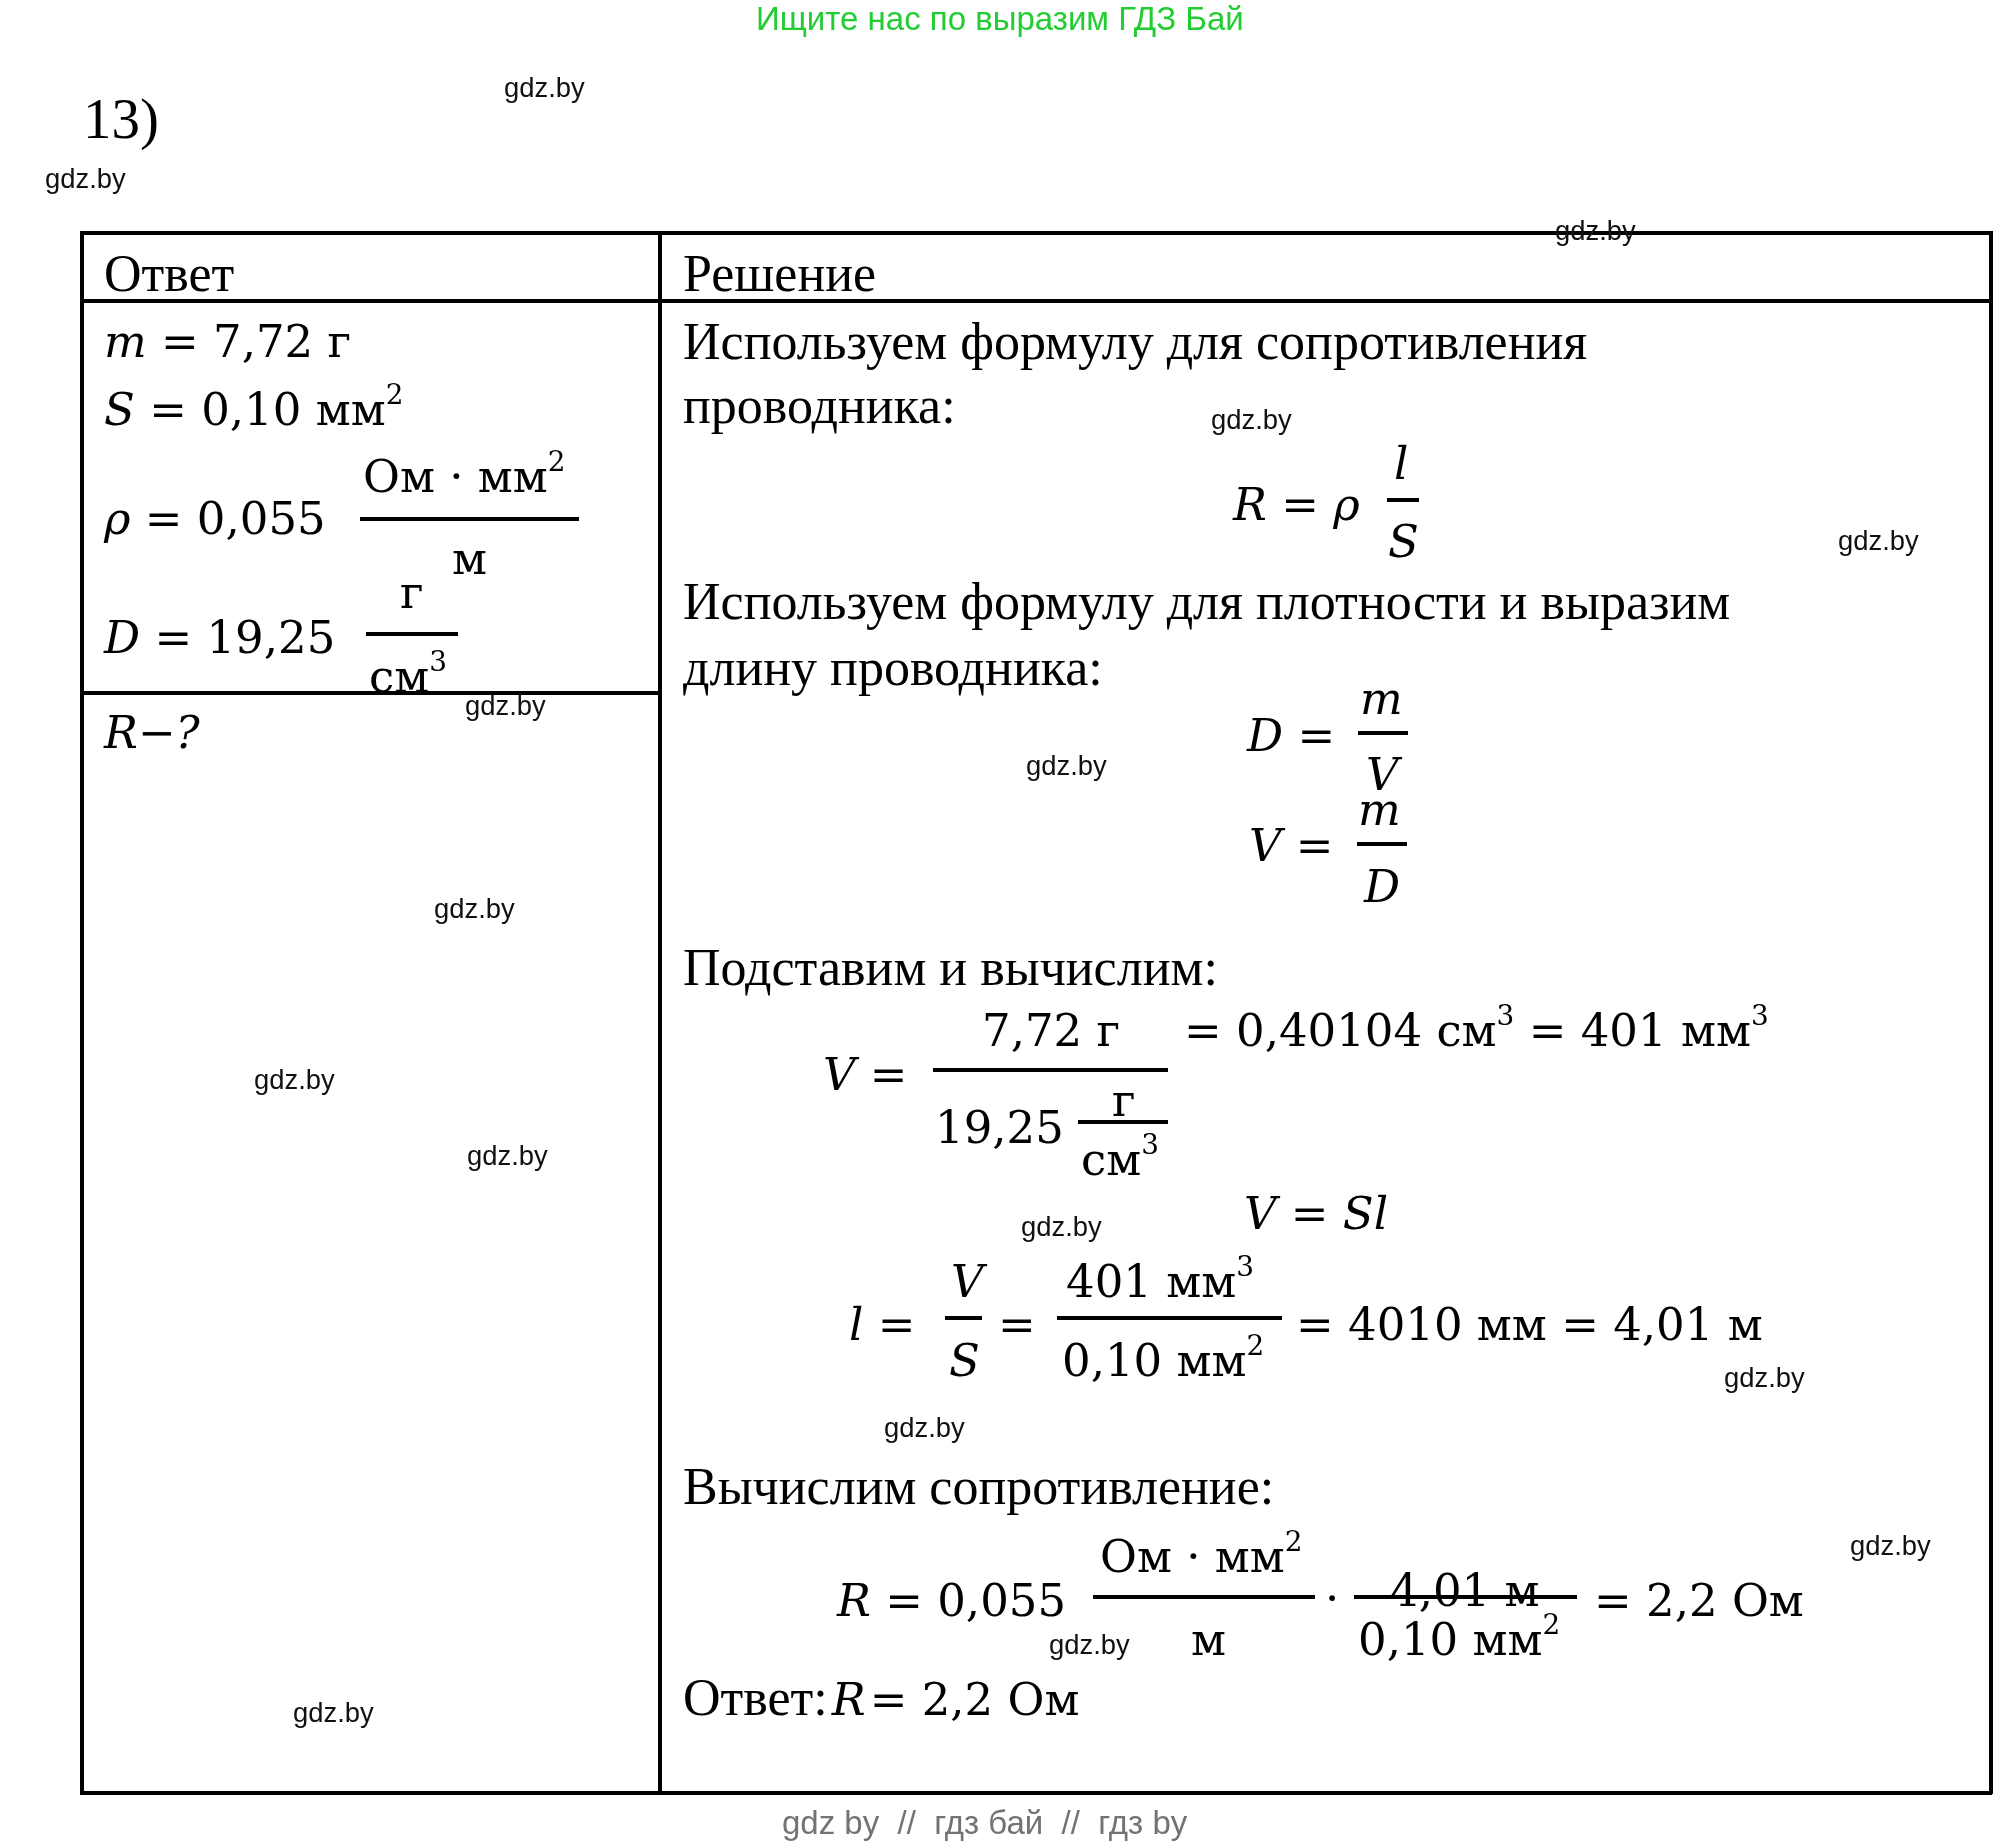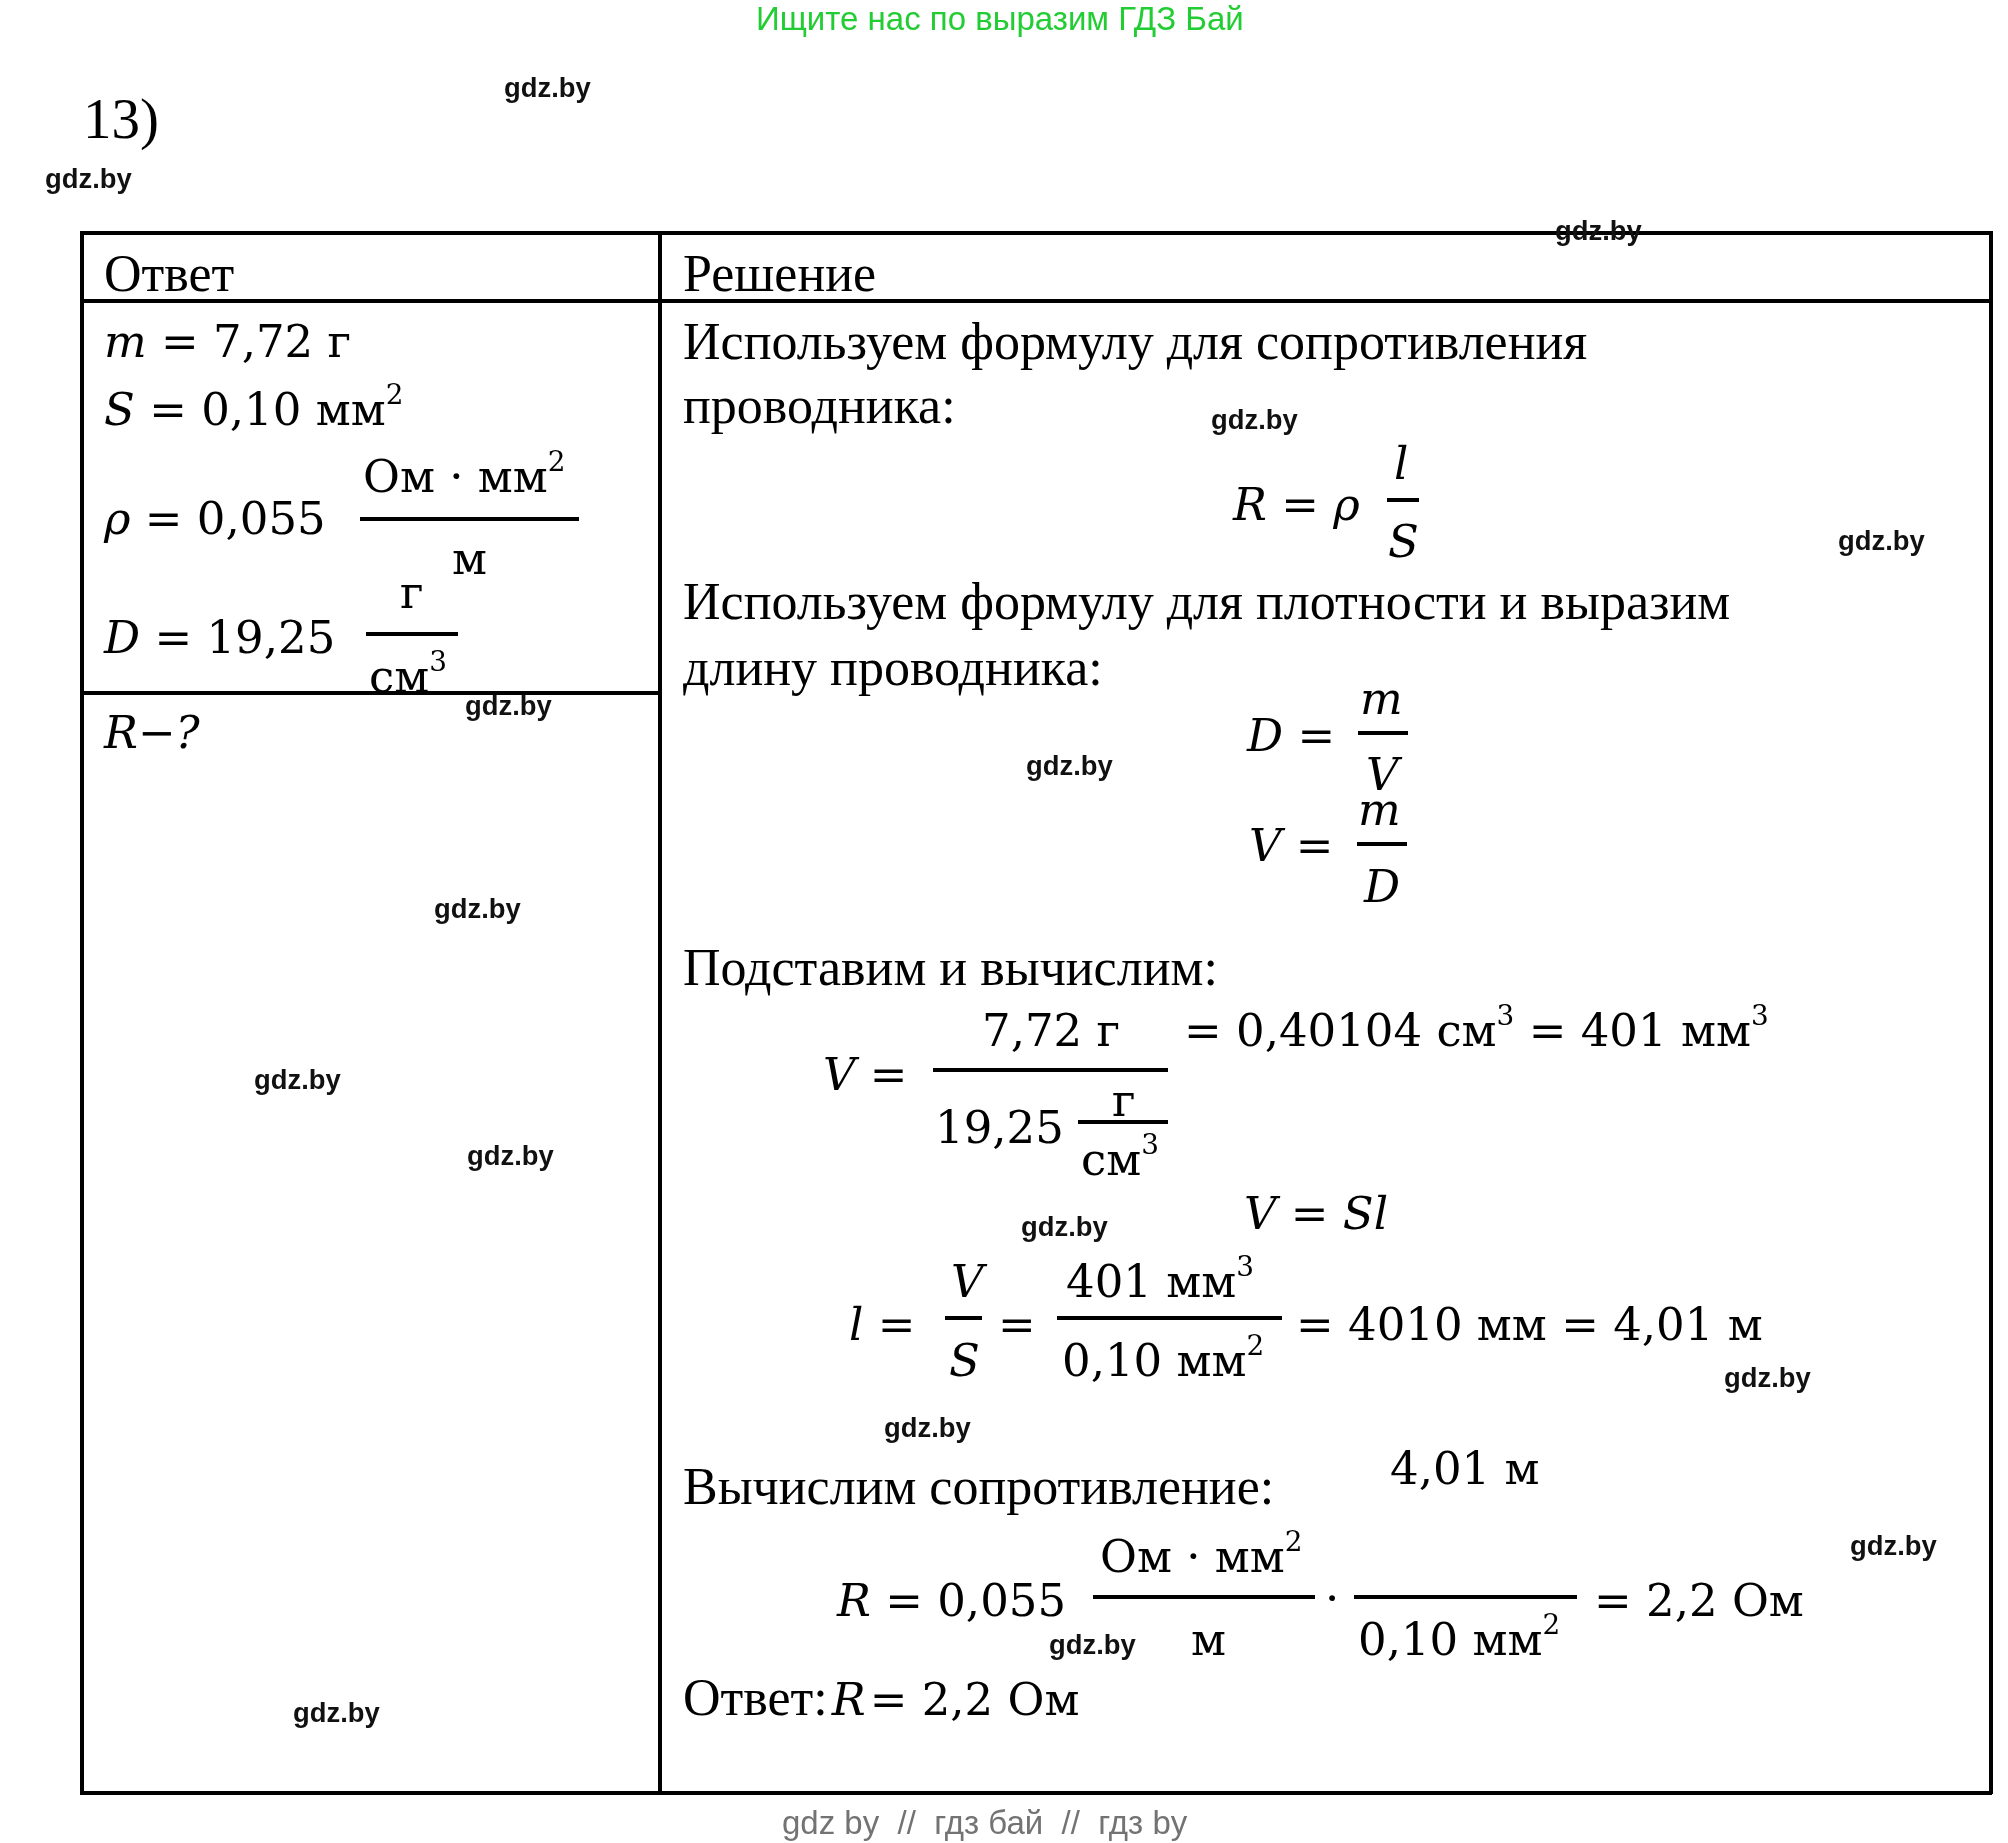--- a/index.html
+++ b/index.html
@@ -2,21 +2,21 @@
 <html><head>
 <meta charset="utf-8">
 <style>
   html, body { margin:0; padding:0; background:#ffffff; }
   body { width:2008px; height:1844px; position:relative; overflow:hidden; color:#000; }
   .abs { position:absolute; white-space:nowrap; }
   .txt { font-family:"Liberation Serif", serif; font-size:52px; line-height:1; }
   .math { font-family:"DejaVu Serif", serif; font-size:45px; line-height:1; }
   .mi { font-style:italic; }
   .sup { font-size:0.62em; vertical-align:0.75em; line-height:0; }
-  .wm { font-family:"Liberation Sans", sans-serif; font-size:27.4px; line-height:1; color:#111;font-weight:bold; }
+  .wm { font-family:"Liberation Sans", sans-serif; font-size:27.4px; line-height:1; color:#111; }
   .promo { font-family:"Liberation Sans", sans-serif; font-size:33px; line-height:1; }
   .hline { position:absolute; background:#000; height:3.9px; }
   .vline { position:absolute; background:#000; width:3.9px; }
   .bar { position:absolute; background:#000; height:3.9px; }
 </style>
 </head>
 <body>
 
 <div class="abs promo" style="left:756px; top:2px; color:#22cc33;">Ищите нас по выразим ГДЗ Бай</div>
 
@@ -150,21 +150,21 @@
   <span class="mi">R</span>
   <span>=</span>
   <span>0,055</span>
 </div>
 <div class="abs math" style="left:1100px; top:1534px;">
   <span>Ом · мм</span><span class="sup">2</span>
 </div>
 <div class="bar" style="left:1093px; top:1595px; width:222px;"></div>
 <div class="abs math" style="left:1191px; top:1617px;">м</div>
 <div class="abs math" style="left:1325px; top:1576px;">·</div>
-<div class="abs math" style="left:1390px; top:1446px;text-align:right;">4,01 м</div>
+<div class="abs math" style="left:1390px; top:1568px;text-align:right;">4,01 м</div>
 <div class="bar" style="left:1354px; top:1595px; width:223px;"></div>
 <div class="abs math" style="left:1358px; top:1617px;">
   <span>0,10 мм</span><span class="sup">2</span>
 </div>
 <div class="abs math" style="left:1594px; top:1578px;">= 2,2 Ом</div>
 
 <div class="abs" style="left:683px; top:1672px; line-height:1;">
   <span class="txt">Ответ:</span>
   <span class="math mi">R</span>
   <span class="math">= 2,2 Ом</span>

